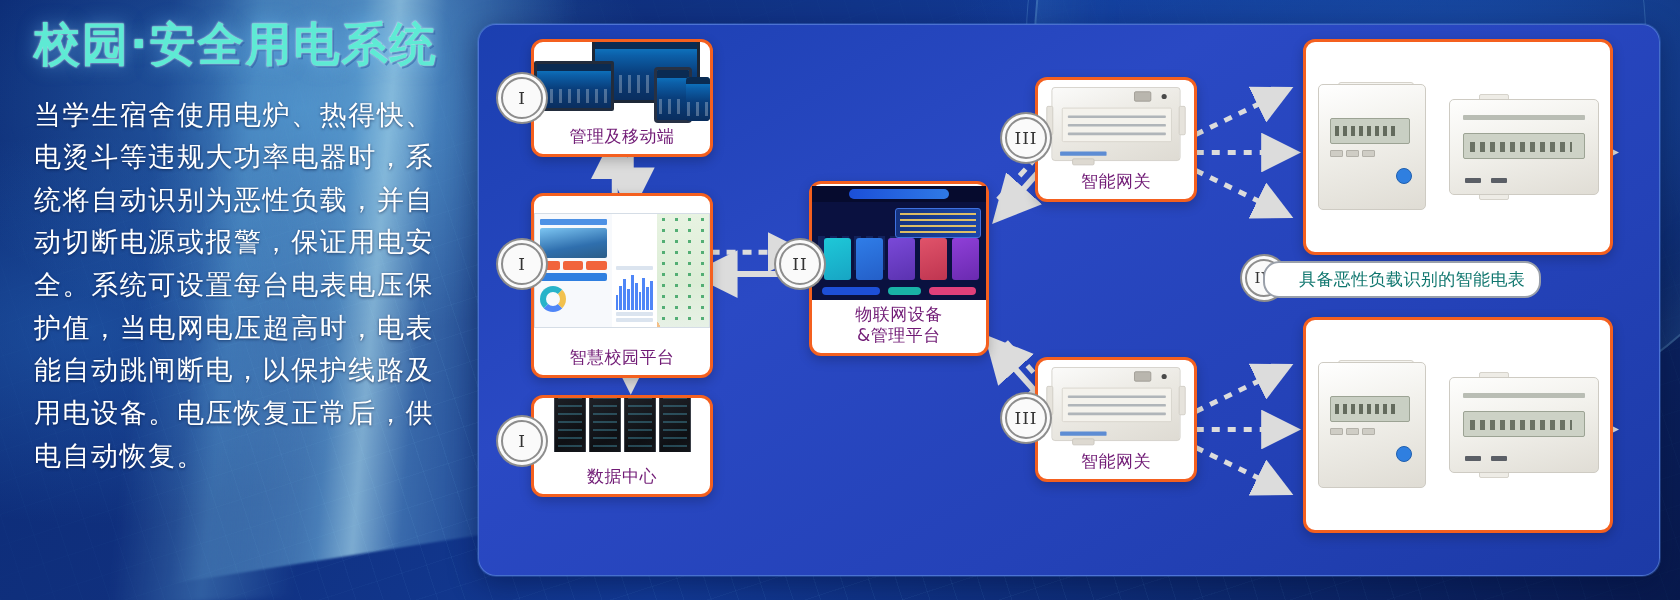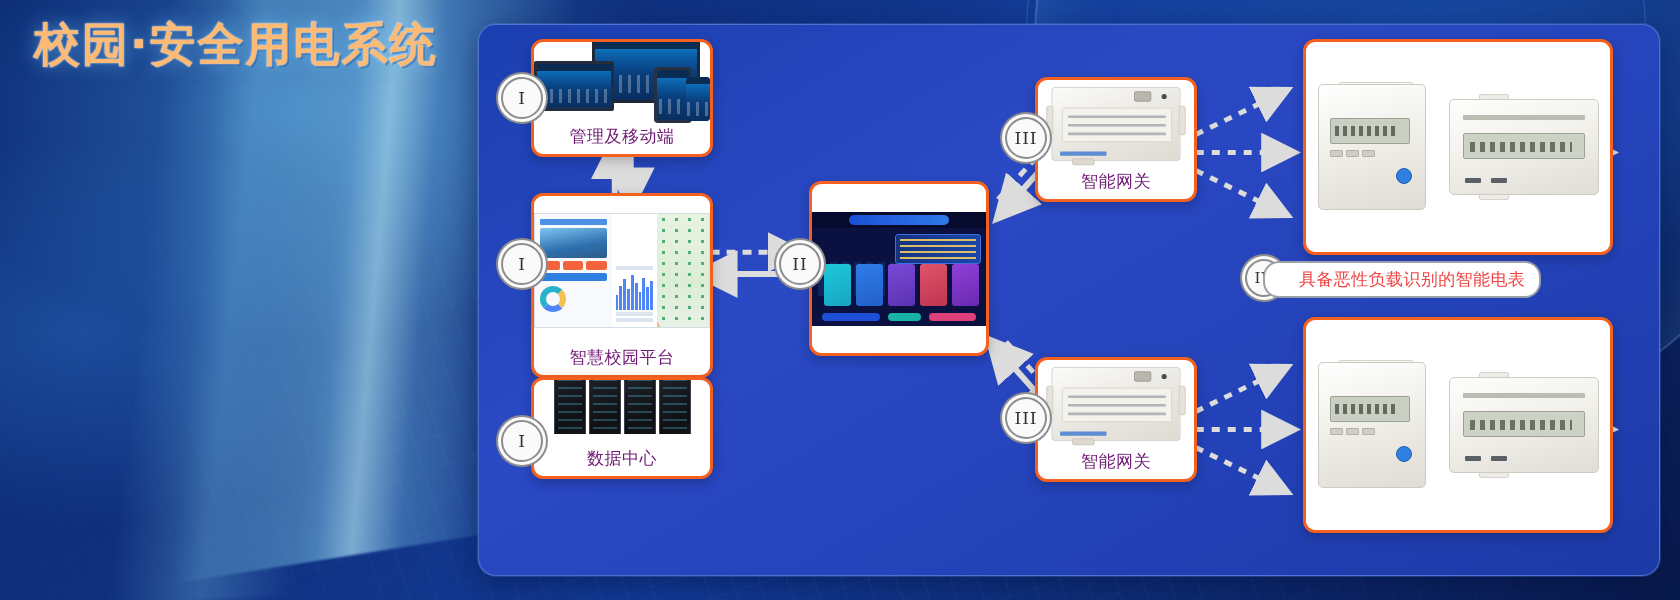--- a/index.html
+++ b/index.html
@@ -53,21 +53,21 @@
     border:1px solid rgba(150,225,255,0.20);
   }
 
   
   .left {
     position:absolute; left:0; top:0; width:470px; height:600px;
     padding:16px 22px 0 34px;
   }
   .title {
     font-family:"DejaVu Sans", sans-serif;
-    font-size:46px; font-weight:bold; color:#fdba74;
+    font-size:46px; font-weight:bold; color:#5eead4;
     letter-spacing:2px; line-height:1.25;
     text-shadow:
       0 0 2px rgba(255,255,255,0.9),
       2px 2px 0 rgba(40,90,160,0.55),
       0 0 18px rgba(120,200,255,0.55);
     white-space:nowrap;
   }
   .badge {
     display:inline-block; margin-top:16px;
     padding:9px 30px; border-radius:22px;
@@ -255,39 +255,40 @@
   .meter-wide .dots{position:absolute;left:16px;bottom:12px;display:flex;gap:10px;}
   .meter-wide .dots i{width:16px;height:5px;background:#5b5f66;display:block;border-radius:1px;}
   .meter-wide .tab{position:absolute;left:30px;top:-5px;width:30px;height:8px;background:#eeece6;border:1px solid #d6d3cb;border-radius:2px;}
   .meter-wide .tab2{position:absolute;left:30px;bottom:-5px;width:30px;height:8px;background:#eeece6;border:1px solid #d6d3cb;border-radius:2px;}
 
   
   .pill {
     position:absolute;
     background:#fff; border:2px solid #9aa0aa; border-radius:16px;
     padding:5px 14px 5px 34px;
-    font-family:Liberation Serif, serif; font-size:17px; color:#ef4444;
+    font-family:Liberation Serif, serif; font-size:17px; color:#0f766e;
     white-space:nowrap; z-index:7; letter-spacing:0.4px;
   }
 
   svg.conn { position:absolute; inset:0; width:100%; height:100%; pointer-events:none; }
 </style>
 </head>
 <body>
 
 <div class="bg">
   <div class="bg-grid"></div>
   <div class="bg-sweep"></div>
   <div class="bg-sweep2"></div>
   <div class="bg-arc"></div>
   <div class="bg-arc2"></div>
 </div>
 
 <div class="left">
   <div class="title">校园·安全用电系统</div>
+  <div class="para">当学生宿舍使用电炉、热得快、电烫斗等违规大功率电器时，系统将自动识别为恶性负载，并自动切断电源或报警，保证用电安全。系统可设置每台电表电压保护值，当电网电压超高时，电表能自动跳闸断电，以保护线路及用电设备。电压恢复正常后，供电自动恢复。</div>
 </div>
 
 <div class="diagram">
 
   <svg class="conn" viewBox="0 0 1182 552" preserveAspectRatio="none">
     <defs>
       <marker id="ah" markerWidth="7" markerHeight="7" refX="4" refY="3.5" orient="auto">
         <path d="M0,0 L7,3.5 L0,7 z" fill="#dcdcdc"></path>
       </marker>
       <marker id="ahb" markerWidth="8" markerHeight="8" refX="4.5" refY="4" orient="auto">
@@ -388,21 +389,21 @@
           <span class="ln"></span>
           <span class="ln"></span>
         </div>
         <div class="camp-r"></div>
       </div>
     </div>
     <div class="cap">智慧校园平台</div>
   </div>
   <div class="rn" style="left:22px; top:218px;">I</div>
 
-  <div class="card" style="left:52px; top:352px; width:182px; height:102px;gap:12px;">
+  <div class="card" style="left:52px; top:370px; width:182px; height:102px;gap:12px;">
     <div class="shot">
       <div class="dc">
         <span class="rack tall"></span>
         <span class="rack"></span>
         <span class="rack"></span>
         <span class="rack"></span>
       </div>
     </div>
     <div class="cap">数据中心</div>
   </div>
@@ -421,20 +422,24 @@
           <i style="background:linear-gradient(160deg,#e0536a,#bf3550)"></i>
           <i style="background:linear-gradient(160deg,#8f3fd8,#6a2ab0)"></i>
         </span>
         <span class="foot">
           <i style="width:60px;background:#1d4fd8"></i>
           <i style="width:34px;background:#19b3a6"></i>
           <i style="width:48px;background:#e0407a"></i>
         </span>
       </div>
     </div>
+    <div class="cap">
+      <span>物联网设备</span><br>
+      <span>&amp;管理平台</span>
+    </div>
   </div>
   <div class="rn" style="left:300px; top:218px;">II</div>
 
   <div class="card" style="left:556px; top:52px; width:162px; height:125px;">
     <div class="shot">
       <div class="gw" style="transform:scale(.86)">
         <span class="body"></span>
           <span class="ear-l"></span>
           <span class="ear-r"></span>
         <span class="port"></span>

